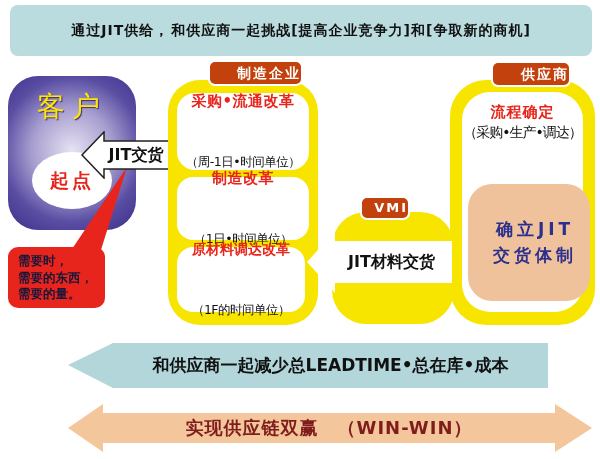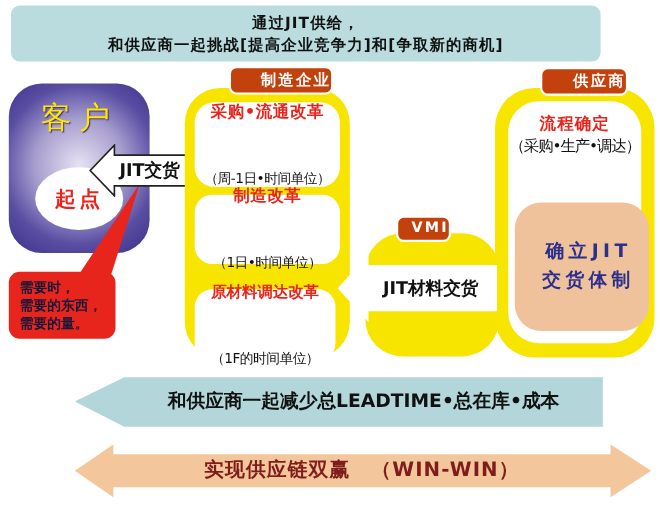--- a/index.html
+++ b/index.html
@@ -4,22 +4,22 @@
 <style>
   html,body{margin:0;padding:0;}
   body{
     width:600px;height:459px;position:relative;background:#ffffff;
     font-family:"DejaVu Sans","Liberation Sans",sans-serif;
     overflow:hidden;
   }
   .abs{position:absolute;}
 
   
-  .banner{left:10px;top:5px;width:536px;height:51px;background:#badcdf;border-radius:8px;
-    display:flex;flex-direction:column;justify-content:center;align-items:center;gap:2px;}
+  .banner{left:10px;top:5px;width:582px;height:51px;background:#badcdf;border-radius:8px;
+    display:flex;flex-direction:row;justify-content:center;align-items:center;gap:2px;}
   .banner div{font-size:14px;font-weight:bold;color:#111;letter-spacing:1px;}
 
   
   .customer-box{left:8px;top:76px;width:128px;height:154px;border-radius:30px;
     background:radial-gradient(ellipse 70% 60% at 50% 48%, #e6e2f2 0%, #a79ecf 45%, #5a4ea3 78%, #453a92 100%);}
   .customer-title{left:8px;top:88px;width:128px;text-align:center;font-size:28px;font-weight:normal;
     color:#ffe600;letter-spacing:7px;text-shadow:1px 1px 1px #3a2f80;}
   .origin-ellipse{left:32px;top:152px;width:80px;height:57px;background:#ffffff;border-radius:50%;
     display:flex;align-items:center;justify-content:center;}
   .origin-ellipse span{color:#e8251c;font-weight:bold;font-size:19px;letter-spacing:3px;}
@@ -36,21 +36,21 @@
     font-size:16px;font-weight:bold;color:#111;}
 
   
   .mfg-container{left:168px;top:80px;width:150px;height:245px;background:#f7e500;border-radius:32px;}
   .pill-header{background:#c2410c;border:2px solid #ffffff;border-radius:7px;color:#ffffff;
     font-weight:bold;text-align:right;box-sizing:border-box;}
   .mfg-header{left:208px;top:60px;width:95px;height:26px;font-size:14px;line-height:22px;letter-spacing:2px;}
   .white-box{background:#ffffff;display:flex;flex-direction:column;justify-content:center;align-items:center;gap:40px;}
   .mfg-box1{left:177px;top:93px;width:132px;height:77px;border-radius:18px;}
   .mfg-box2{left:177px;top:177px;width:132px;height:63px;border-radius:16px;}
-  .mfg-box3{left:177px;top:247px;width:128px;height:65px;border-radius:16px;margin-top:16px;}
+  .mfg-box3{left:177px;top:247px;width:128px;height:65px;border-radius:16px;}
   .box-title{color:#e8251c;font-weight:bold;font-size:15px;letter-spacing:0.5px;white-space:nowrap;}
   .box-title.small{font-size:14px;letter-spacing:0;}
   .box-sub{color:#111;font-size:12.5px;margin-top:3px;letter-spacing:-0.5px;white-space:nowrap;}
 
   
   .vmi-blob{left:332px;top:212px;width:122px;height:112px;background:#f7e500;border-radius:34px;}
   .vmi-label{left:360px;top:196px;width:50px;height:24px;font-size:13px;line-height:20px;letter-spacing:2px;}
   .material-arrow-svg{left:305px;top:228px;width:147px;height:68px;}
   .material-arrow-label{left:331px;top:243px;width:121px;height:38px;line-height:38px;text-align:center;
     font-size:16px;font-weight:bold;color:#111;white-space:nowrap;}

